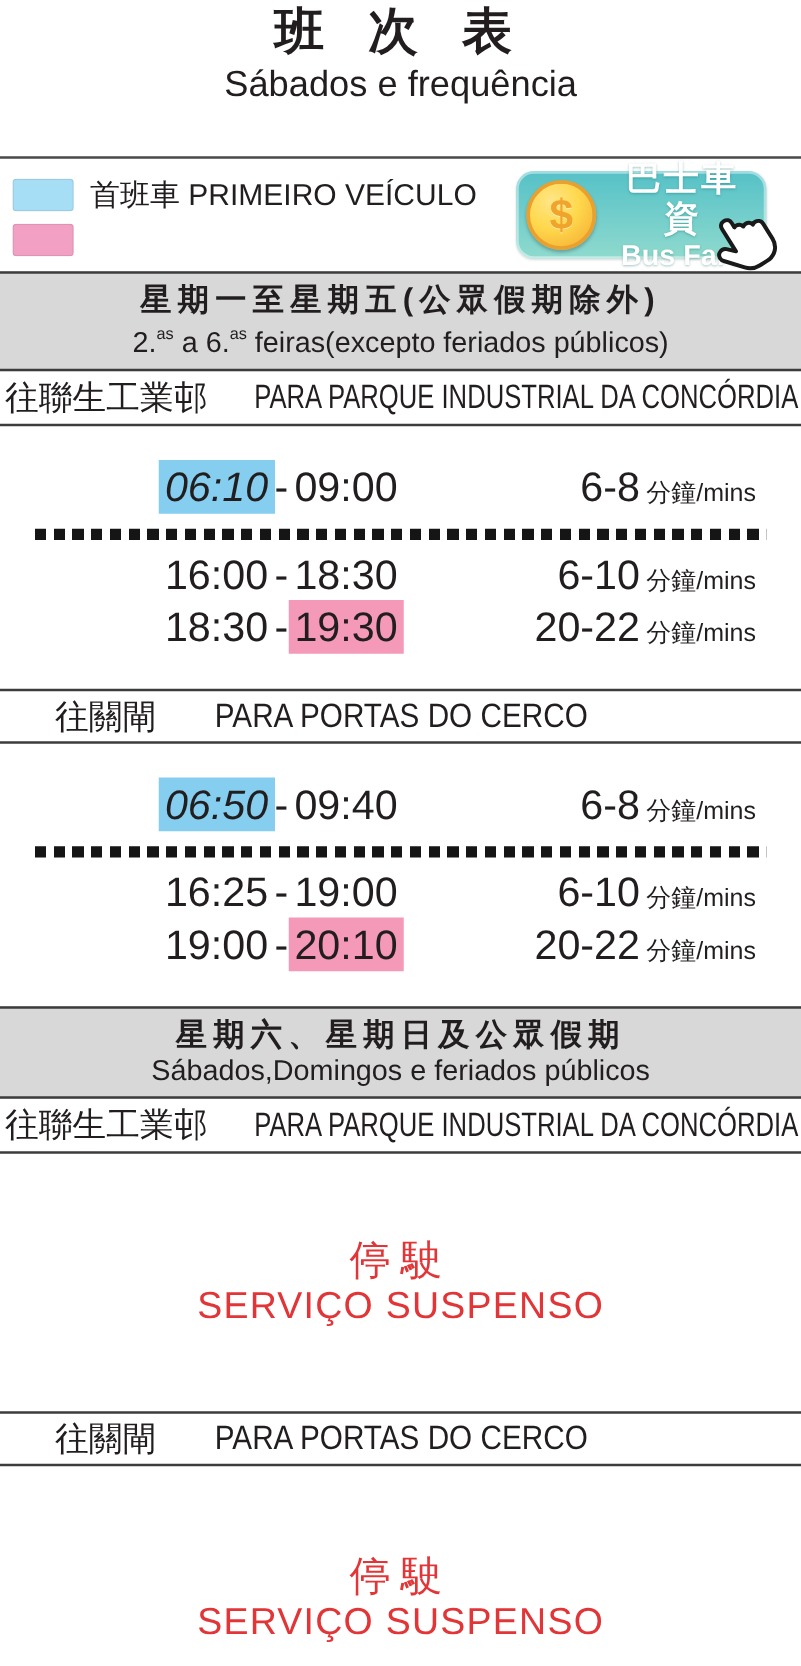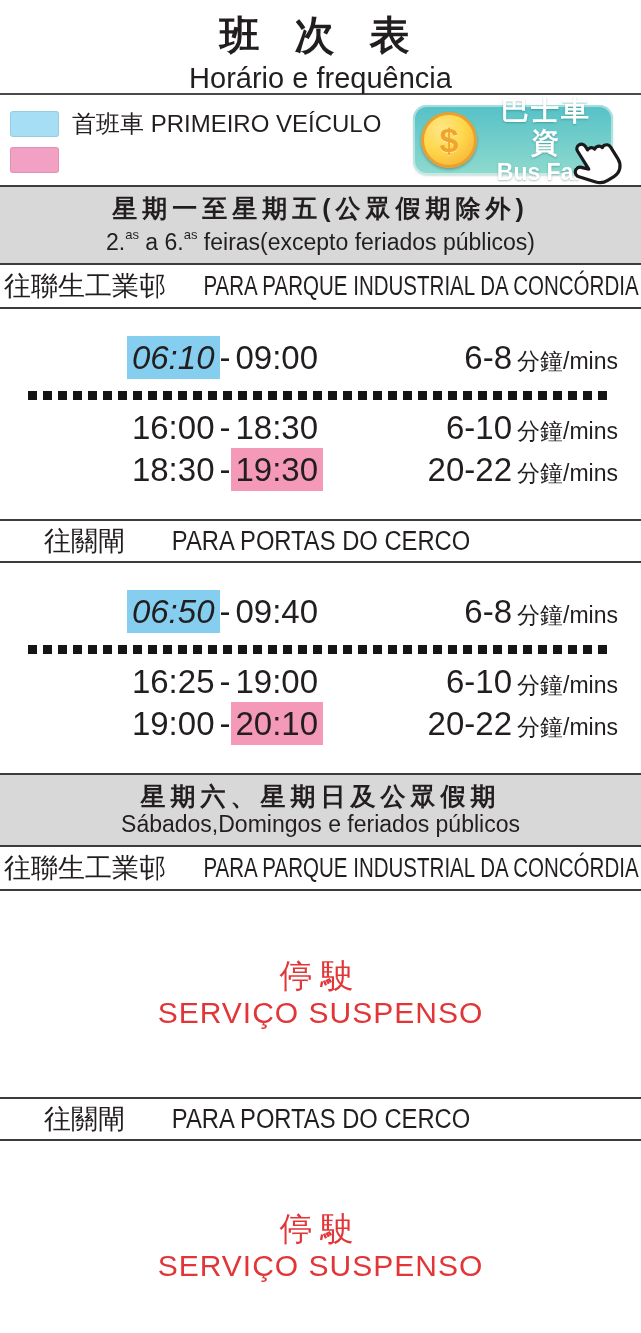--- a/index.html
+++ b/index.html
@@ -2,21 +2,21 @@
 <html style="--hl-first: #85CEF0; --hl-last: #F49AB8; --red: #E23537; --header-bg: #D8D8D8; --line: #3C3C3C; --swatch-first: #A6DEF6; --swatch-last: #F2A0C3; --btn-top: #55C1C7; --btn-bottom: #8FDACE;"><head>
 <meta charset="utf-8">
 <style>
   html,body{margin:0;padding:0;background:#fff;}
   .page{
     width:641px;height:1333px;margin:0 auto;background:#fff;
     font-family:"Liberation Sans",sans-serif;color:#221E1F;
     overflow:hidden;position:relative;box-sizing:border-box;
   }
   
-  .title-block{height:95px;box-sizing:border-box;padding-top:10px;text-align:center;
+  .title-block{height:127px;box-sizing:border-box;text-align:center;
     border-bottom:2px solid #4a4a4a;}
   .title-cjk{margin:0;font-size:40px;line-height:50px;font-weight:600;letter-spacing:12px;}
   .title-latin{margin:0;font-size:29px;line-height:36px;font-weight:400;}
   
   .legend-row{height:90px;box-sizing:border-box;display:flex;align-items:center;
     justify-content:space-between;padding:0 28px 0 10px;}
   .legend{display:flex;flex-direction:column;gap:7px;}
   .legend-item{display:flex;align-items:center;}
   .swatch{width:47px;height:24px;border-radius:3px;margin-right:13px;border:1px solid rgba(0,0,0,.08);}
   .swatch-first{background:var(--swatch-first);}
@@ -56,38 +56,38 @@
   .route-latin.centered{left:50%;transform:translate(-50%,-50%) scaleX(.88);}
   
   .times-block{height:210px;box-sizing:border-box;padding-top:28px;}
   .time-row{display:flex;align-items:center;height:42px;white-space:nowrap;}
   .range{width:330px;margin-left:60px;text-align:center;font-size:33px;}
   .t{padding:3px 5px;}
   .hl-first{background:var(--hl-first);font-style:italic;}
   .hl-last{background:var(--hl-last);}
   .freq{display:flex;align-items:baseline;}
   .freq-num{width:122px;text-align:right;font-size:33px;}
-  .freq-unit{margin-left:5px;font-size:23px;}
+  .freq-unit{margin-left:5px;font-size:20px;}
   .dotted-sep{width:585px;height:9px;margin:12px auto 7px auto;
     background:repeating-linear-gradient(90deg,#151515 0 9px,transparent 9px 15px);}
   
   .suspended-block{height:206px;display:flex;flex-direction:column;align-items:center;
     justify-content:center;color:var(--red);box-sizing:border-box;}
   .suspended-block.tall{height:212px;}
   .susp-cjk{font-size:33px;letter-spacing:8px;line-height:38px;}
   .susp-latin{font-size:30px;letter-spacing:1px;line-height:36px;}
 </style>
 </head>
 <body>
 
 <div class="page">
 
   <header class="title-block">
     <h1 class="title-cjk">班 次 表</h1>
-    <h2 class="title-latin">Horário e frequência</h2>
+    <h2 class="title-latin">Sábados e frequência</h2>
   </header>
 
   <div class="legend-row">
     <div class="legend">
       <div class="legend-item">
         <span class="swatch swatch-first"></span>
         <span class="legend-label">首班車 PRIMEIRO VEÍCULO</span>
       </div>
       <div class="legend-item">
         <span class="swatch swatch-last"></span>

